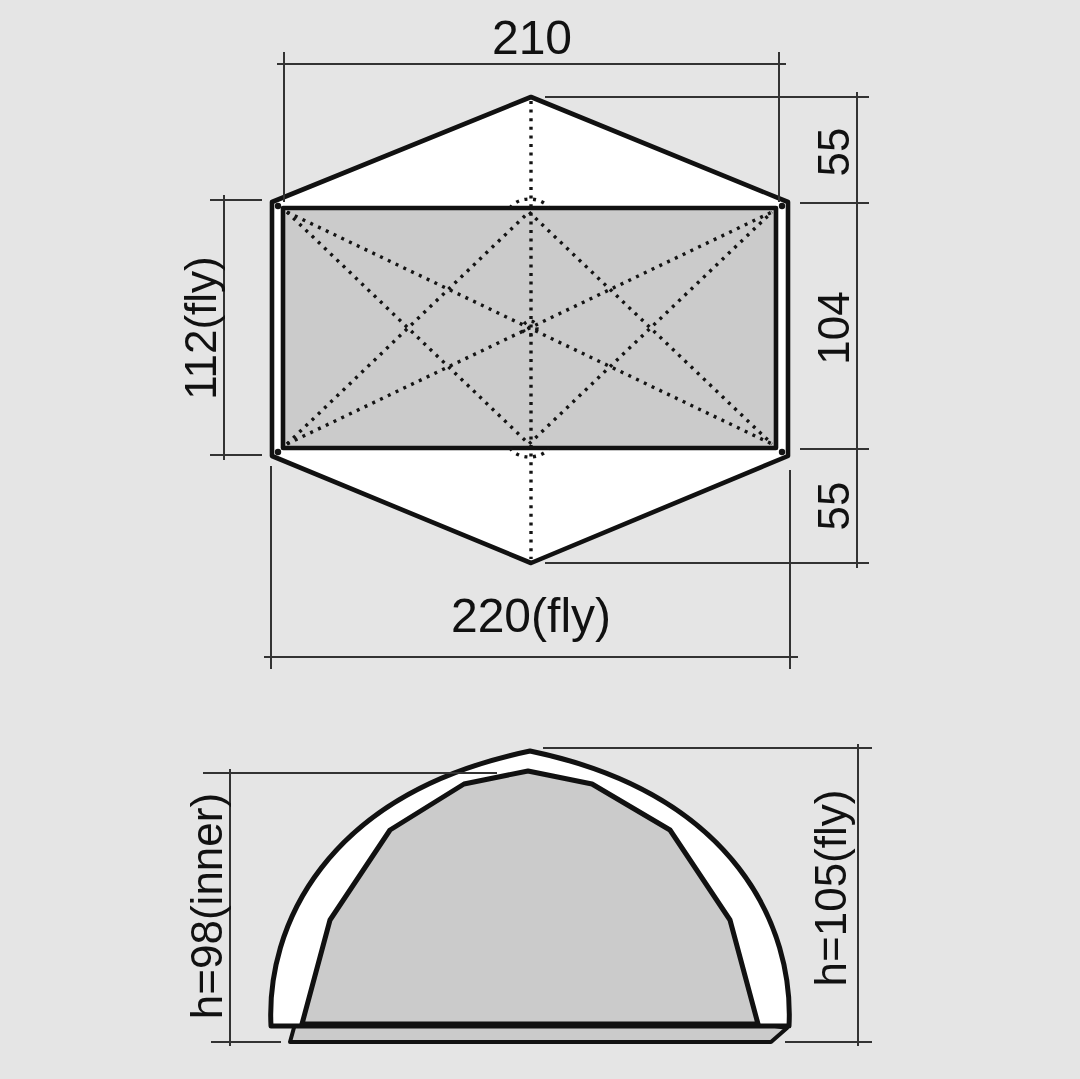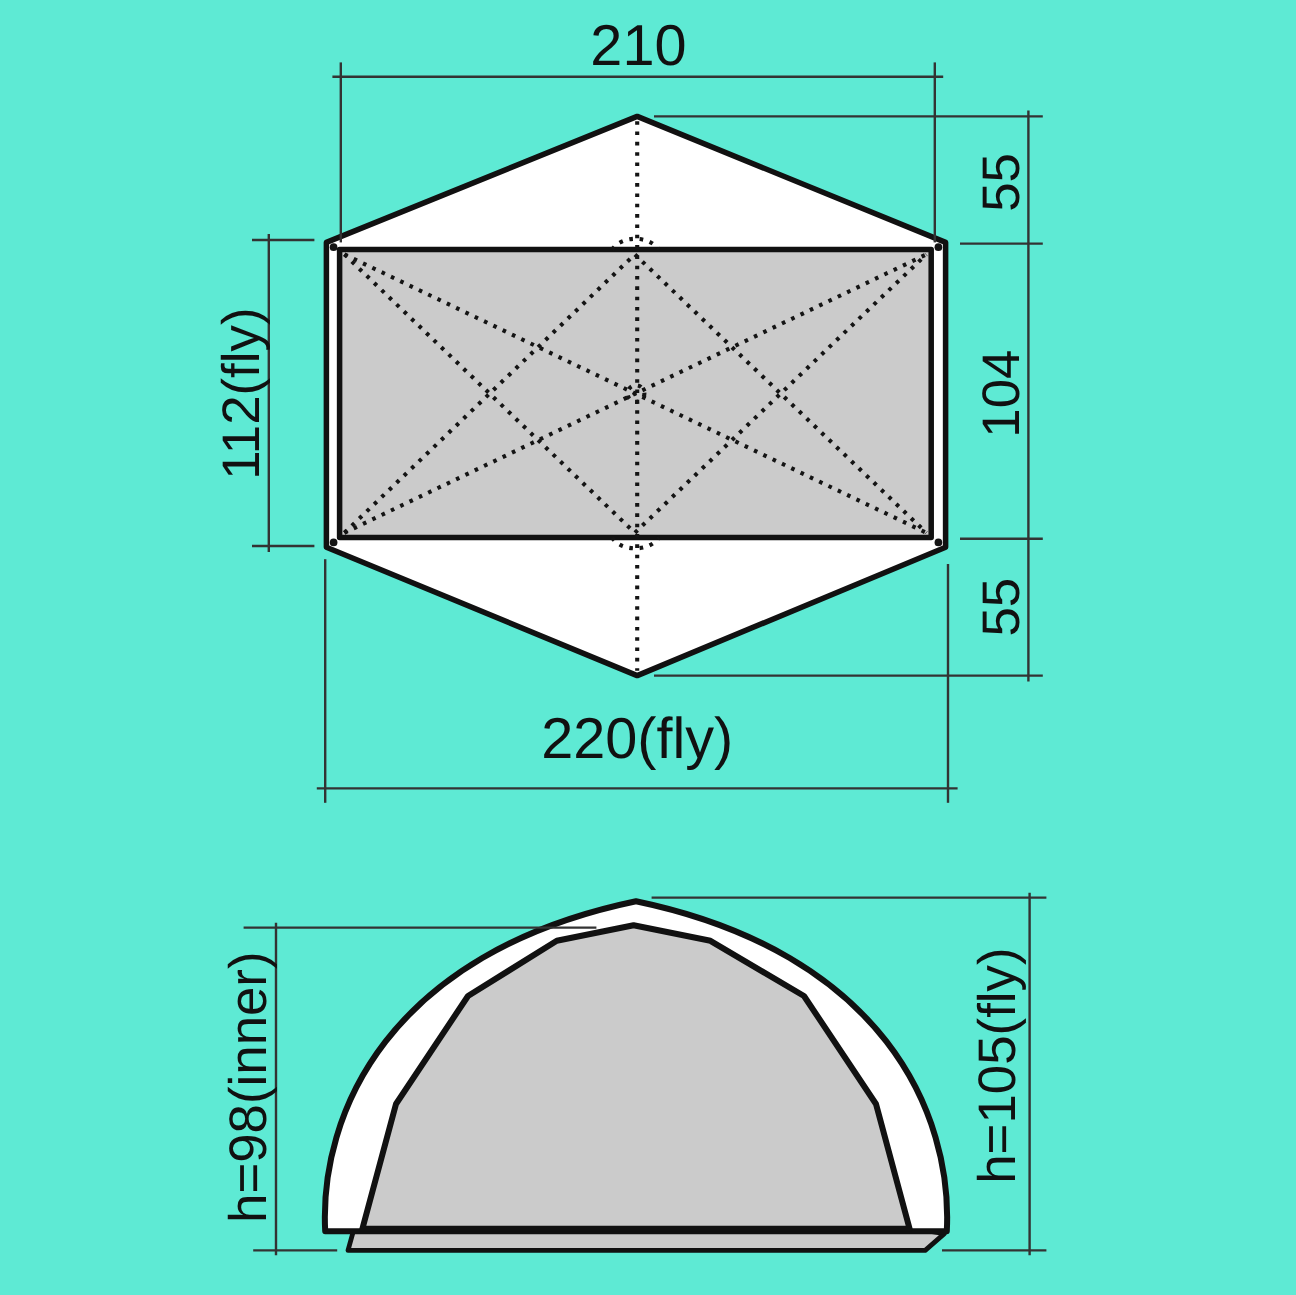--- a/index.html
+++ b/index.html
@@ -1,20 +1,20 @@
 <!DOCTYPE html>
 <html><head>
 <meta charset="utf-8">
 <style>
   html, body { margin: 0; padding: 0; background: #ffffff; }
   .stage {
     position: relative;
     width: 1080px;
     height: 1079px;
-    background: #5eead4;
+    background: #e5e5e5;
     font-family: "Liberation Sans", sans-serif;
   }
   svg { display: block; }
   .shape  { fill: none; stroke: #111111; stroke-width: 4.6; stroke-linejoin: round; }
   .shape-fill-white { fill: #ffffff; }
   .shape-fill-gray  { fill: #cbcbcb; }
   .dot    { fill: none; stroke: #141414; stroke-width: 3.4; stroke-dasharray: 3 5.6; stroke-linecap: butt; }
   .dim    { fill: none; stroke: #333333; stroke-width: 2; }
   .lbl    { fill: #111111; font-family: "Liberation Sans", sans-serif; font-size: 48px; }
   .lbl-v  { fill: #111111; font-family: "Liberation Sans", sans-serif; font-size: 44px; }

